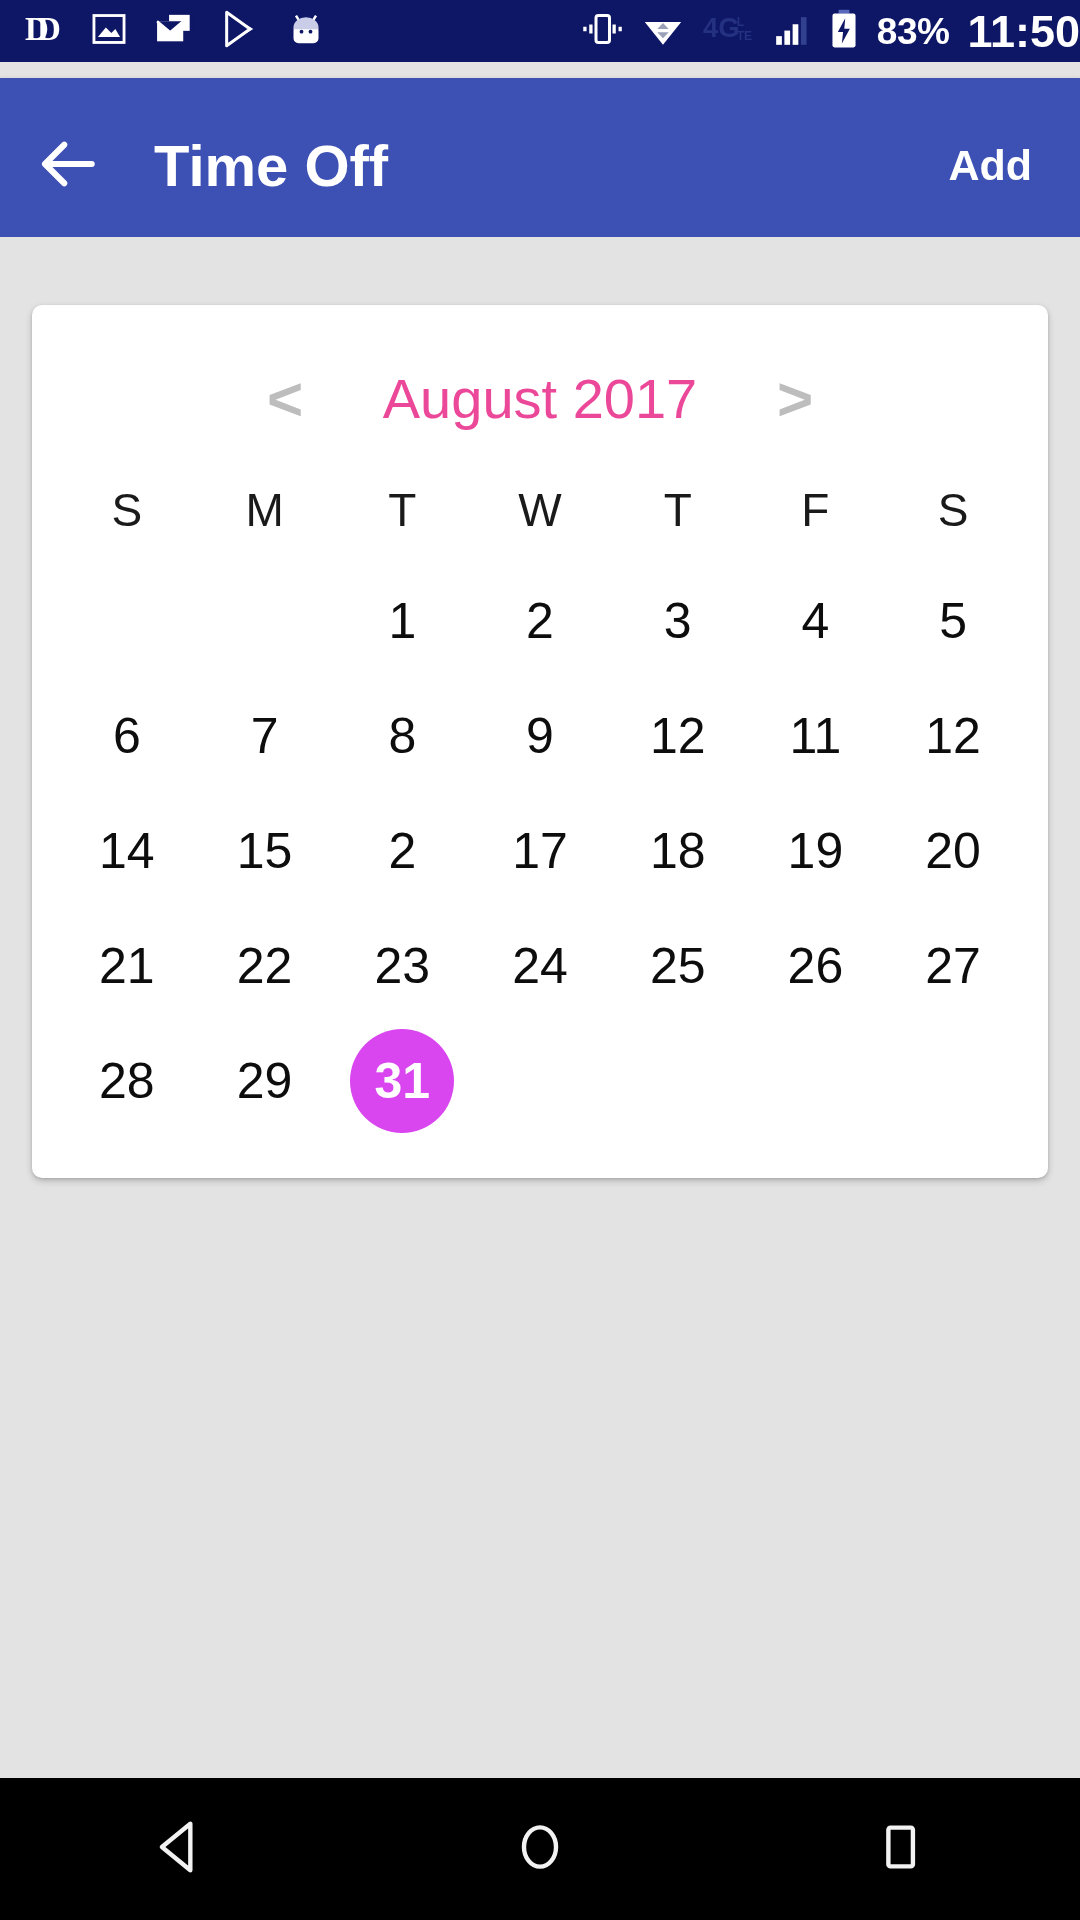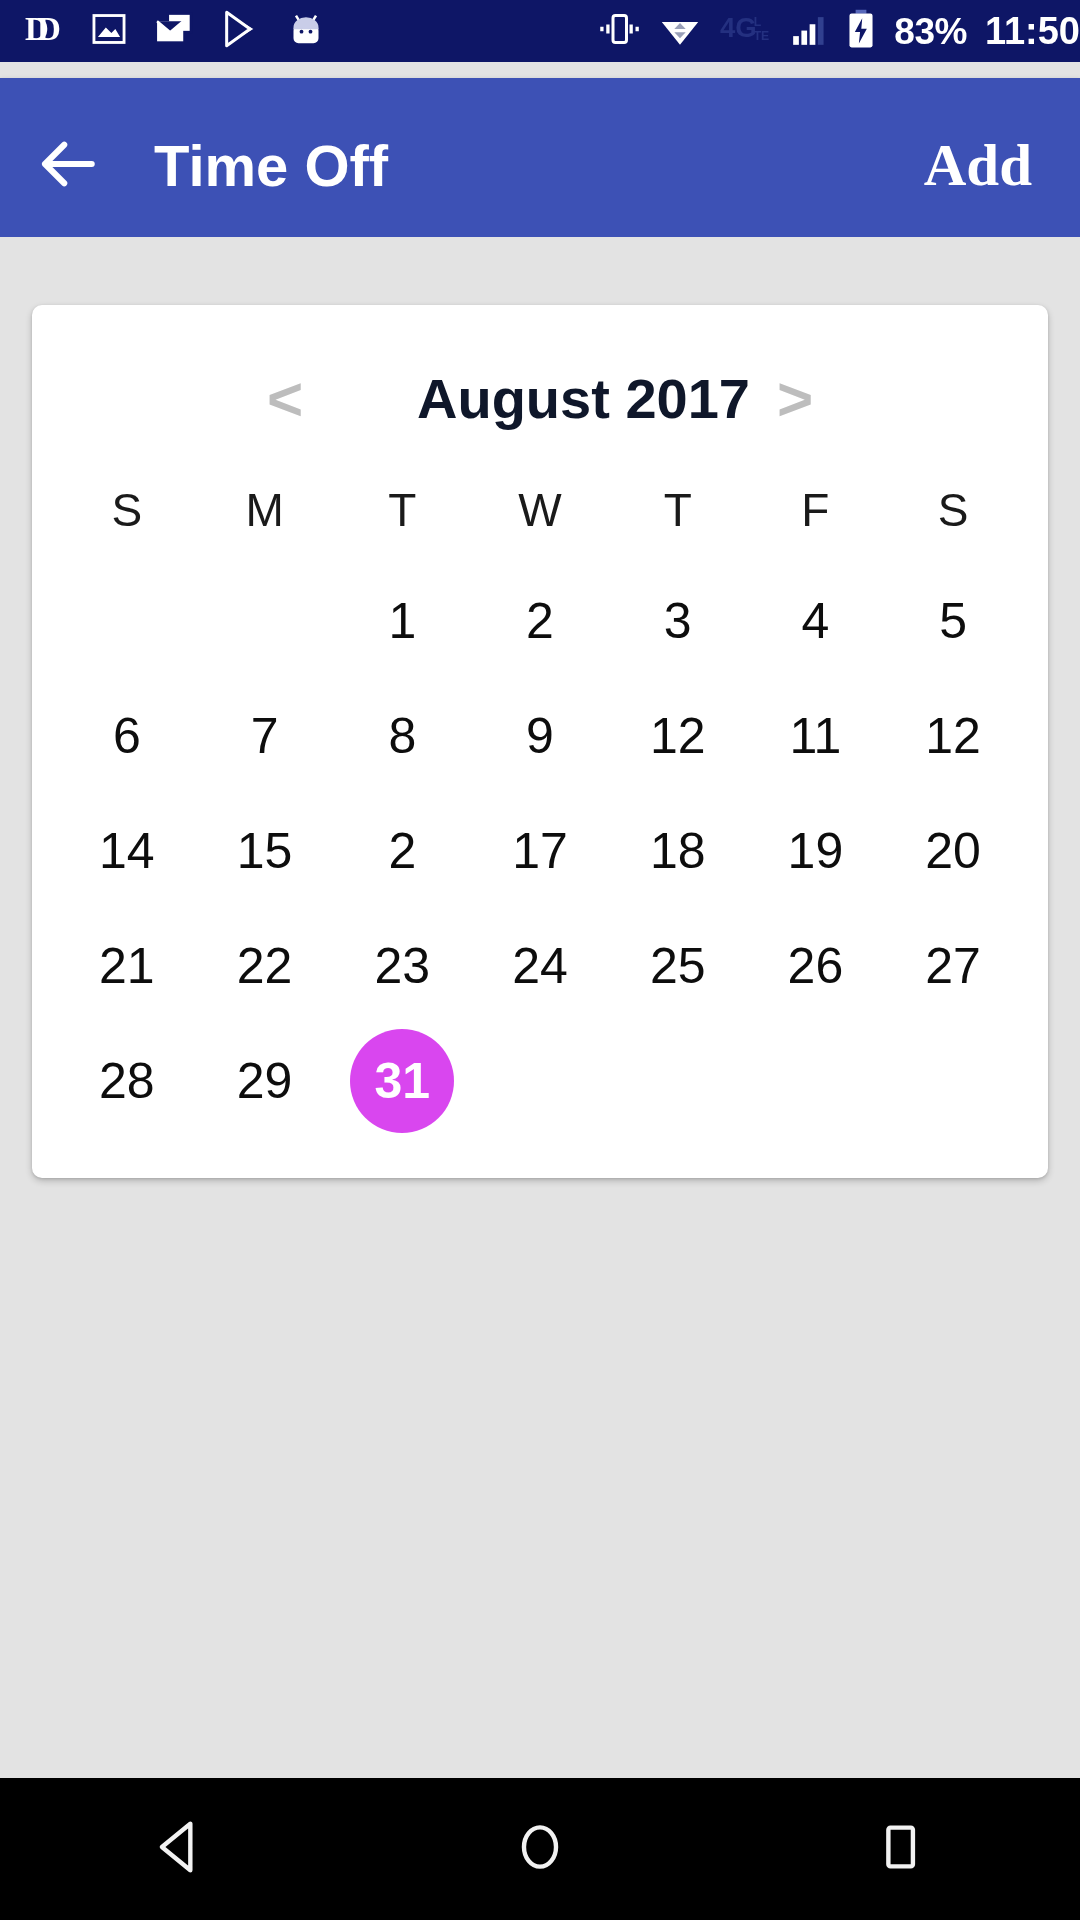--- a/index.html
+++ b/index.html
@@ -13,35 +13,35 @@
 
   
   .statusbar{
     position:absolute; left:0; top:0; width:1080px; height:62px;
     background:#0e1666; display:flex; align-items:center;
   }
   .sb-left{ display:flex; align-items:center; gap:26px; padding-left:24px; }
   .sb-right{ margin-left:auto; display:flex; align-items:center; gap:18px; }
   .sb-ico{ display:block; }
   .sb-text{ color:#fff; font-size:37px; font-weight:700; letter-spacing:-0.5px; line-height:1; }
-  .sb-time{ color:#fff; font-size:38px; font-weight:700; letter-spacing:0px; line-height:1; }
+  .sb-time{ color:#fff; font-size:45px; font-weight:700; letter-spacing:0px; line-height:1; }
 
   
   .appbar{
     position:absolute; left:0; top:78px; width:1080px; height:175px;
     background:#3d51b5; display:flex; align-items:center;
     box-shadow:0 3px 6px rgba(0,0,0,0.28);
   }
   .back-btn{ width:110px; display:flex; align-items:center; justify-content:center; margin-left:12px; }
   .appbar-title{
     color:#ffffff; font-size:58px; font-weight:700; margin-left:32px; line-height:1;
   }
   .appbar-action{
     margin-left:auto; margin-right:48px; color:#ffffff;
-    font-size:59px; font-weight:700; line-height:1;font-family:Liberation Serif, serif;
+    font-size:43px; font-weight:700; line-height:1;
   }
 
   
   .content{
     position:absolute; left:0; top:237px; width:1080px; height:1541px;
     background:#e3e3e3;
   }
   .card{
     position:absolute; left:32px; top:68px; width:1016px;
     background:#ffffff; border-radius:10px;
@@ -51,22 +51,22 @@
 
   
   .cal-header{
     display:flex; align-items:center; justify-content:center; height:116px;
   }
   .nav-arrow{
     color:#bdbdbd; font-size:62px; font-weight:700; line-height:1;
     width:90px; text-align:center; user-select:none;
   }
   .month-label{
-    color:#0f172a; font-size:56px; font-weight:700;
-    min-width:420px; text-align:right; line-height:1;
+    color:#ec4899; font-size:56px; font-weight:400;
+    min-width:420px; text-align:center; line-height:1;
   }
 
   
   .cal-grid{ display:grid; grid-template-columns:repeat(7,1fr); }
   .dow{
     height:106px; display:flex; align-items:center; justify-content:center;
     color:#1a1a1a; font-size:46px; font-weight:400;
   }
   .day-cell{
     height:115px; display:flex; align-items:center; justify-content:center;

